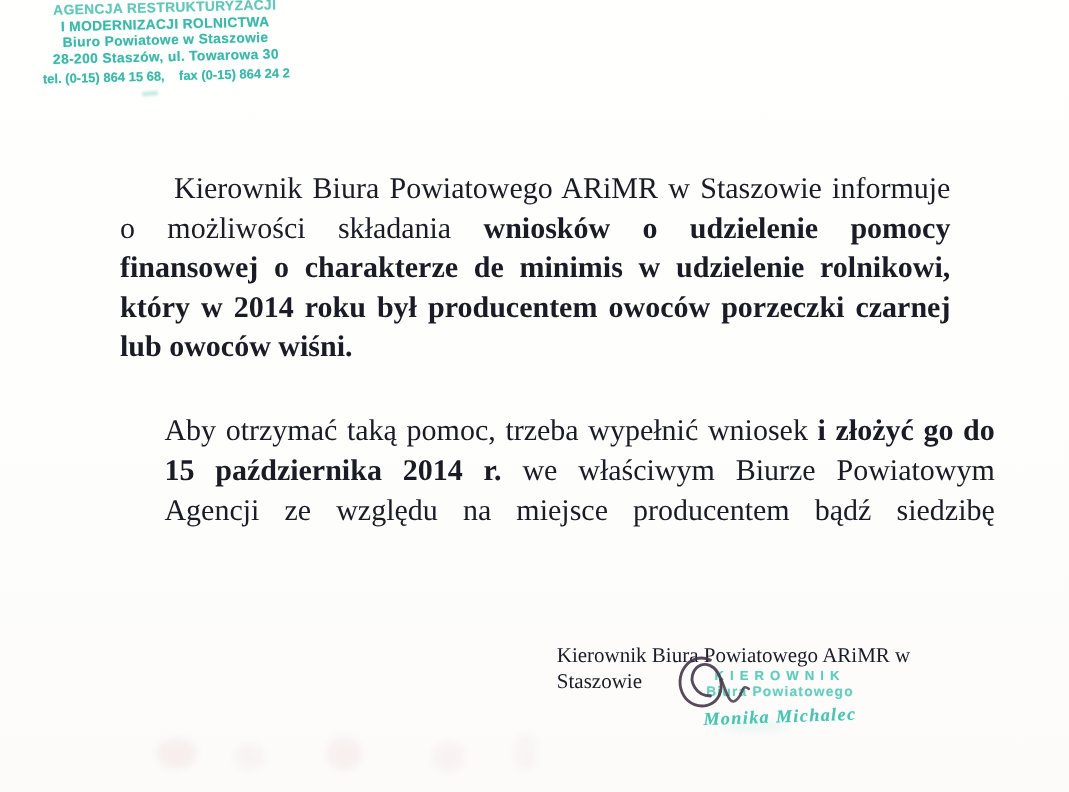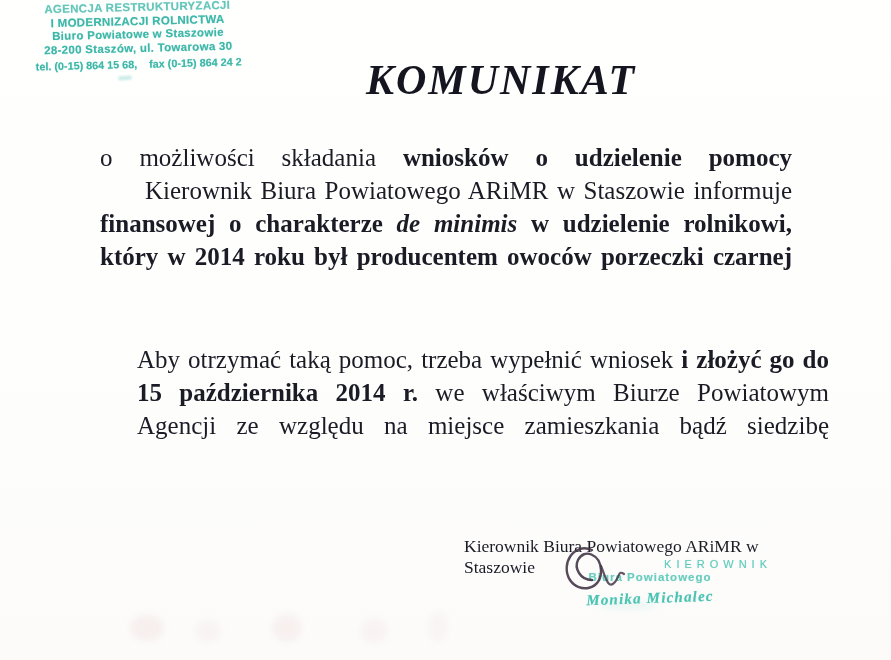--- a/index.html
+++ b/index.html
@@ -46,35 +46,35 @@
     font-size:25px; line-height:33px;
     color:#1b1b26;
   }
   .para-1 { top:141px; }
   .para-2 { top:343px;margin-left:37px; }
   .para .line { text-align:justify; text-align-last:justify; text-justify:inter-word; }
   .para .line.last { text-align-last:left; }
   .para .line.indent { text-indent:45px; }
   .s-r { font-weight:normal; }
   .s-b { font-weight:bold; }
-  .s-bi { font-weight:bold; font-style:italic; }
+  .s-bi { font-weight:bold; }
 
   
   .sig-line {
     position:absolute; top:536px; left:464px; width:352px;
     font-size:17.5px; color:#1b1b26;
   }
   .stamp-bottom {
     position:absolute; top:558px; left:528px; width:244px;
     text-align:center;
     color:#41c0ae;
     font-family:"Liberation Sans", sans-serif;
     text-shadow:0 0 1px rgba(65,192,174,.5);
   }
-  .stamp-role { font-size:11px; font-weight:normal; letter-spacing:5px; opacity:.82;text-align:right; }
+  .stamp-role { font-size:11px; font-weight:bold; letter-spacing:5px; opacity:.82; }
   .stamp-office { font-size:11.5px; font-weight:bold; letter-spacing:1px; opacity:.78; margin-top:1px; }
   .stamp-name {
     font-family:"Liberation Serif", serif;
     font-size:15px; font-style:italic; font-weight:bold;
     letter-spacing:1.2px; margin-top:7px; opacity:.95;
     transform:rotate(-2deg);
   }
   .signature-svg { position:absolute; left:552px; top:540px; }
 
   
@@ -93,33 +93,33 @@
 
   <div class="stamp-top">
       <div>AGENCJA RESTRUKTURYZACJI</div>
       <div>I MODERNIZACJI ROLNICTWA</div>
       <div>Biuro Powiatowe w Staszowie</div>
       <div>28-200 Staszów, ul. Towarowa 30</div>
       <div>tel. (0-15) 864 15 68,&nbsp;&nbsp;&nbsp;&nbsp;fax (0-15) 864 24 2</div>
     </div>
   <div class="stamp-smudge"></div>
 
-  <div class="doc-title">KOMUNIKAT</div>
 
   <div class="para para-1">
+      <div class="line indent"><span class="s-r">Kierownik Biura Powiatowego ARiMR w Staszowie informuje</span></div>
       <div class="line"><span class="s-r">o możliwości składania </span><span class="s-b">wniosków o udzielenie pomocy</span></div>
-      <div class="line indent"><span class="s-r">Kierownik Biura Powiatowego ARiMR w Staszowie informuje</span></div>
       <div class="line"><span class="s-b">finansowej o charakterze </span><span class="s-bi">de minimis</span><span class="s-b"> w udzielenie rolnikowi,</span></div>
       <div class="line"><span class="s-b">który w 2014 roku był producentem owoców porzeczki czarnej</span></div>
+      <div class="line last"><span class="s-b">lub owoców wiśni.</span></div>
     </div>
 
   <div class="para para-2">
       <div class="line"><span class="s-r">Aby otrzymać taką pomoc, trzeba wypełnić wniosek </span><span class="s-b">i złożyć go do</span></div>
       <div class="line"><span class="s-b">15 października 2014 r.</span><span class="s-r"> we właściwym Biurze Powiatowym</span></div>
-      <div class="line"><span class="s-r">Agencji ze względu na miejsce zamieszkania bądź siedzibę</span></div>
+      <div class="line"><span class="s-r">Agencji ze względu na miejsce producentem bądź siedzibę</span></div>
     </div>
 
   <div class="sig-line">Kierownik Biura Powiatowego ARiMR w Staszowie</div>
 
   <div class="stamp-bottom">
     <div class="stamp-role">KIEROWNIK</div>
     <div class="stamp-office">Biura Powiatowego</div>
     <div class="stamp-name">Monika Michalec</div>
   </div>
 

